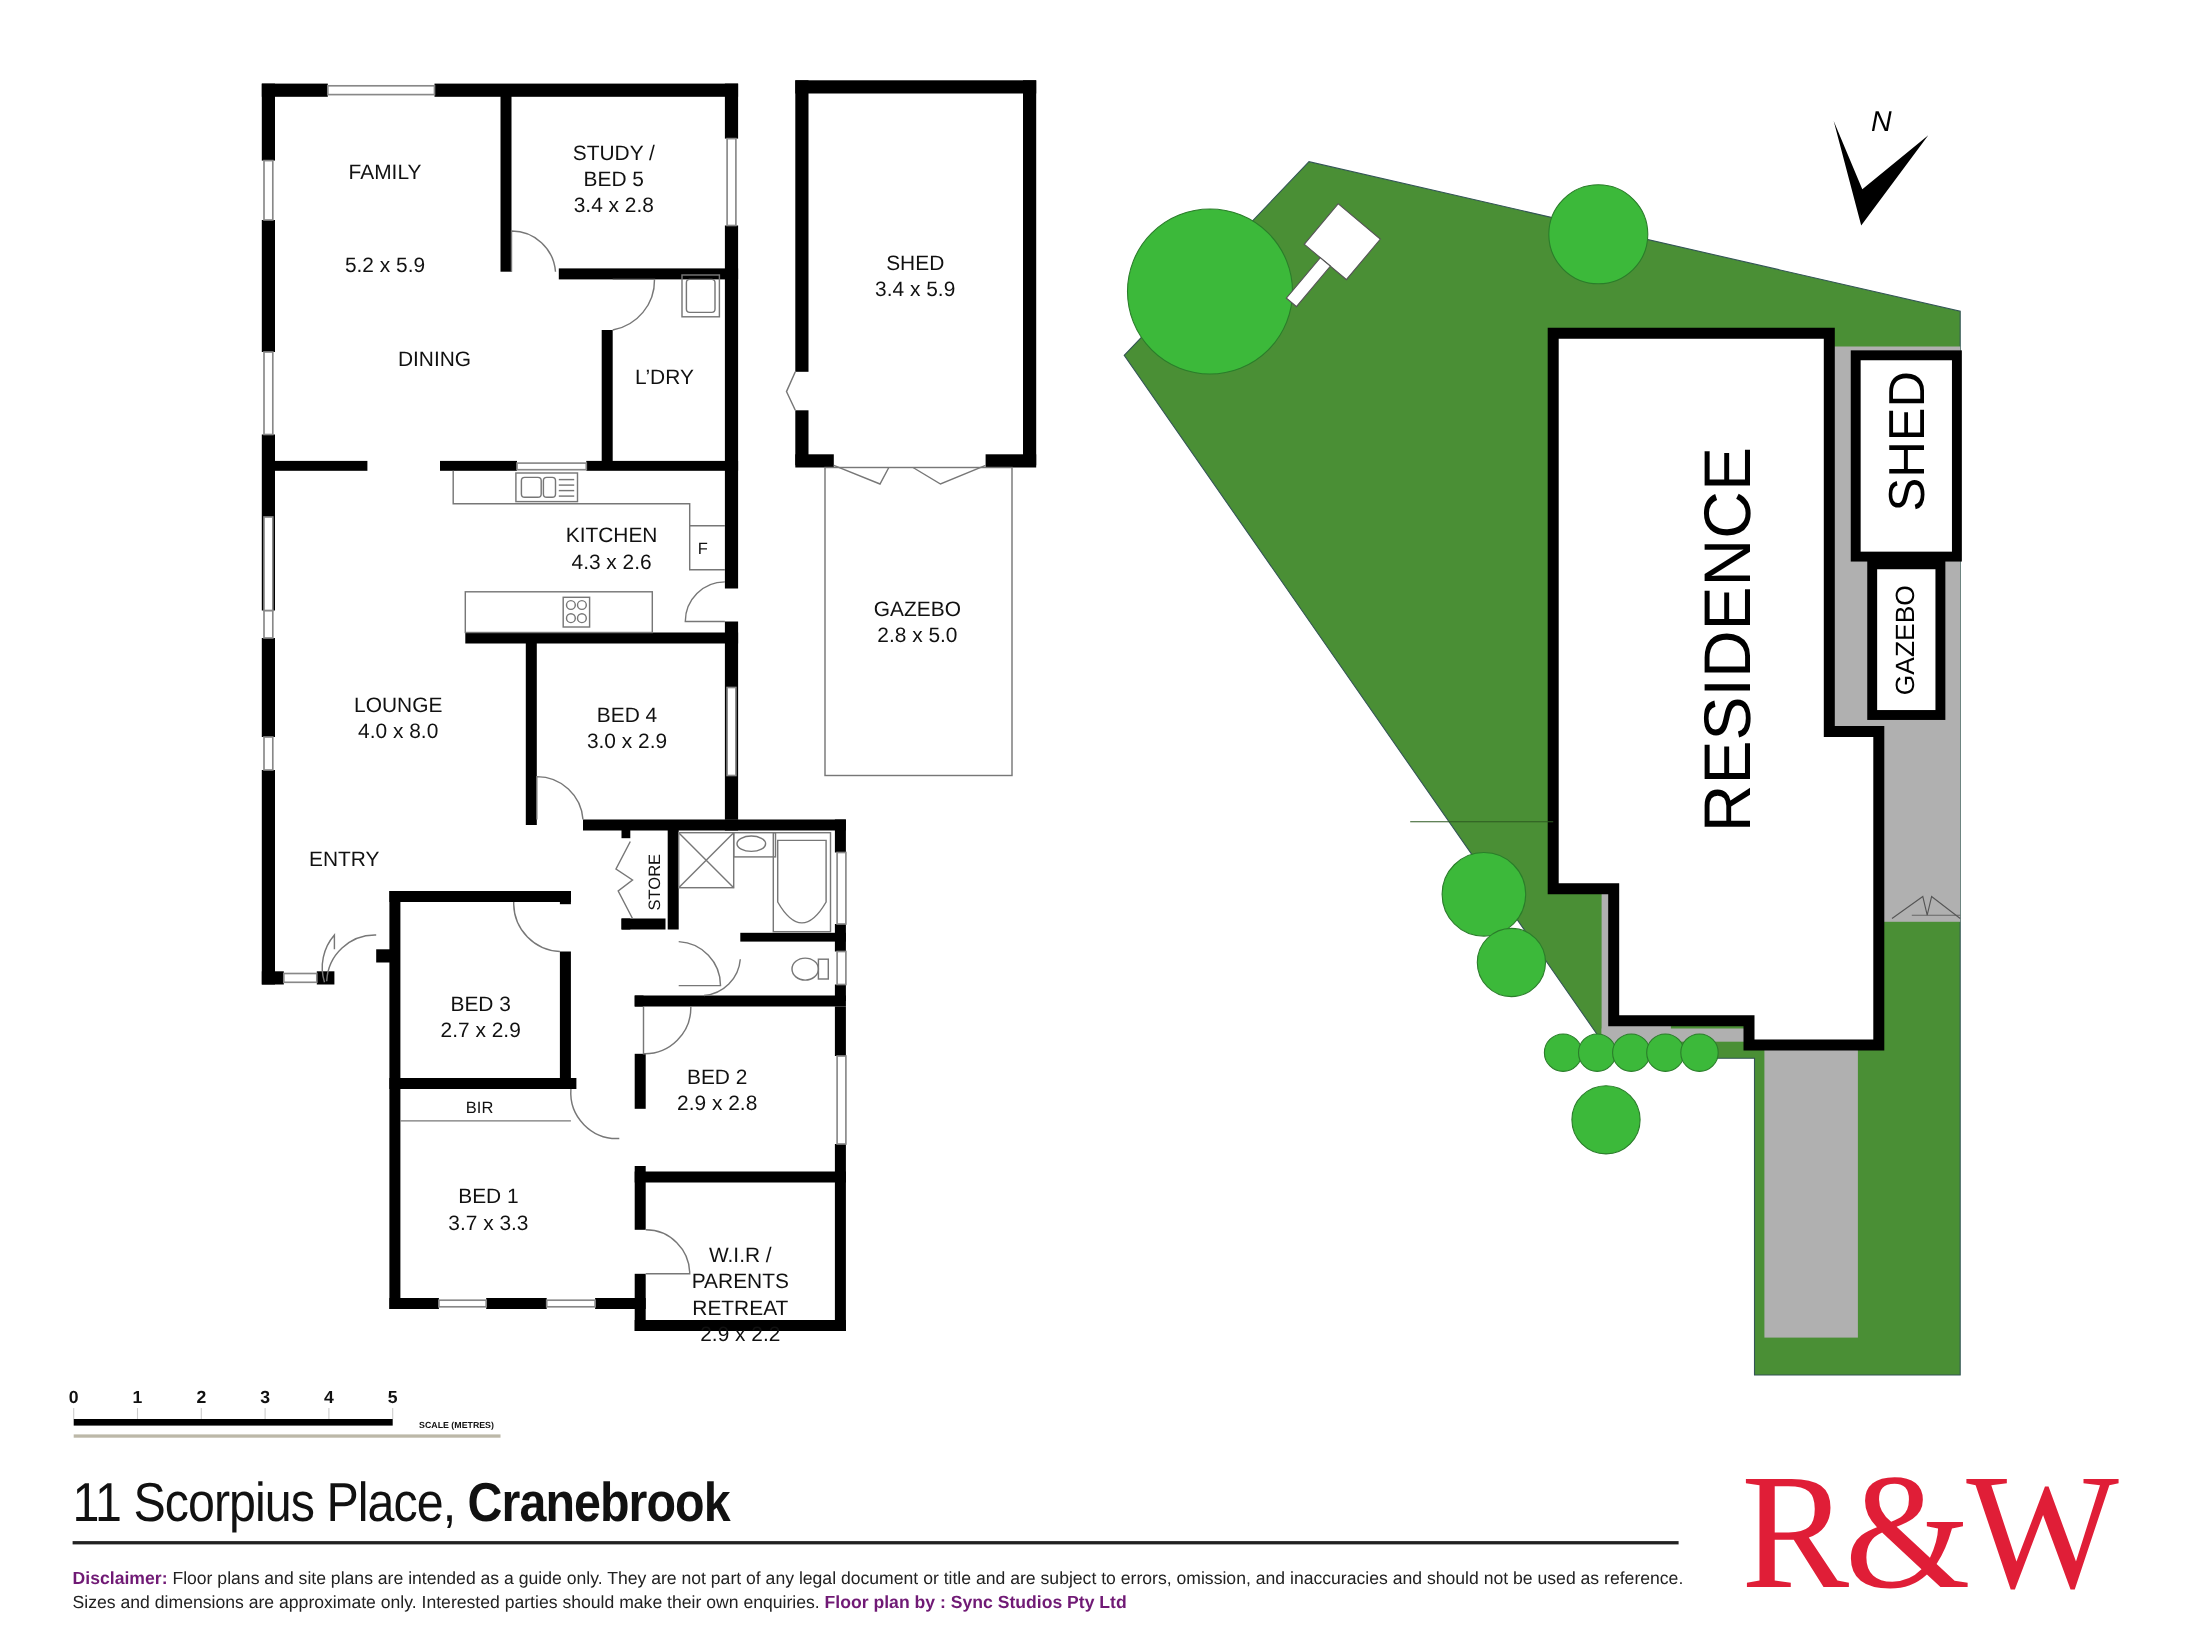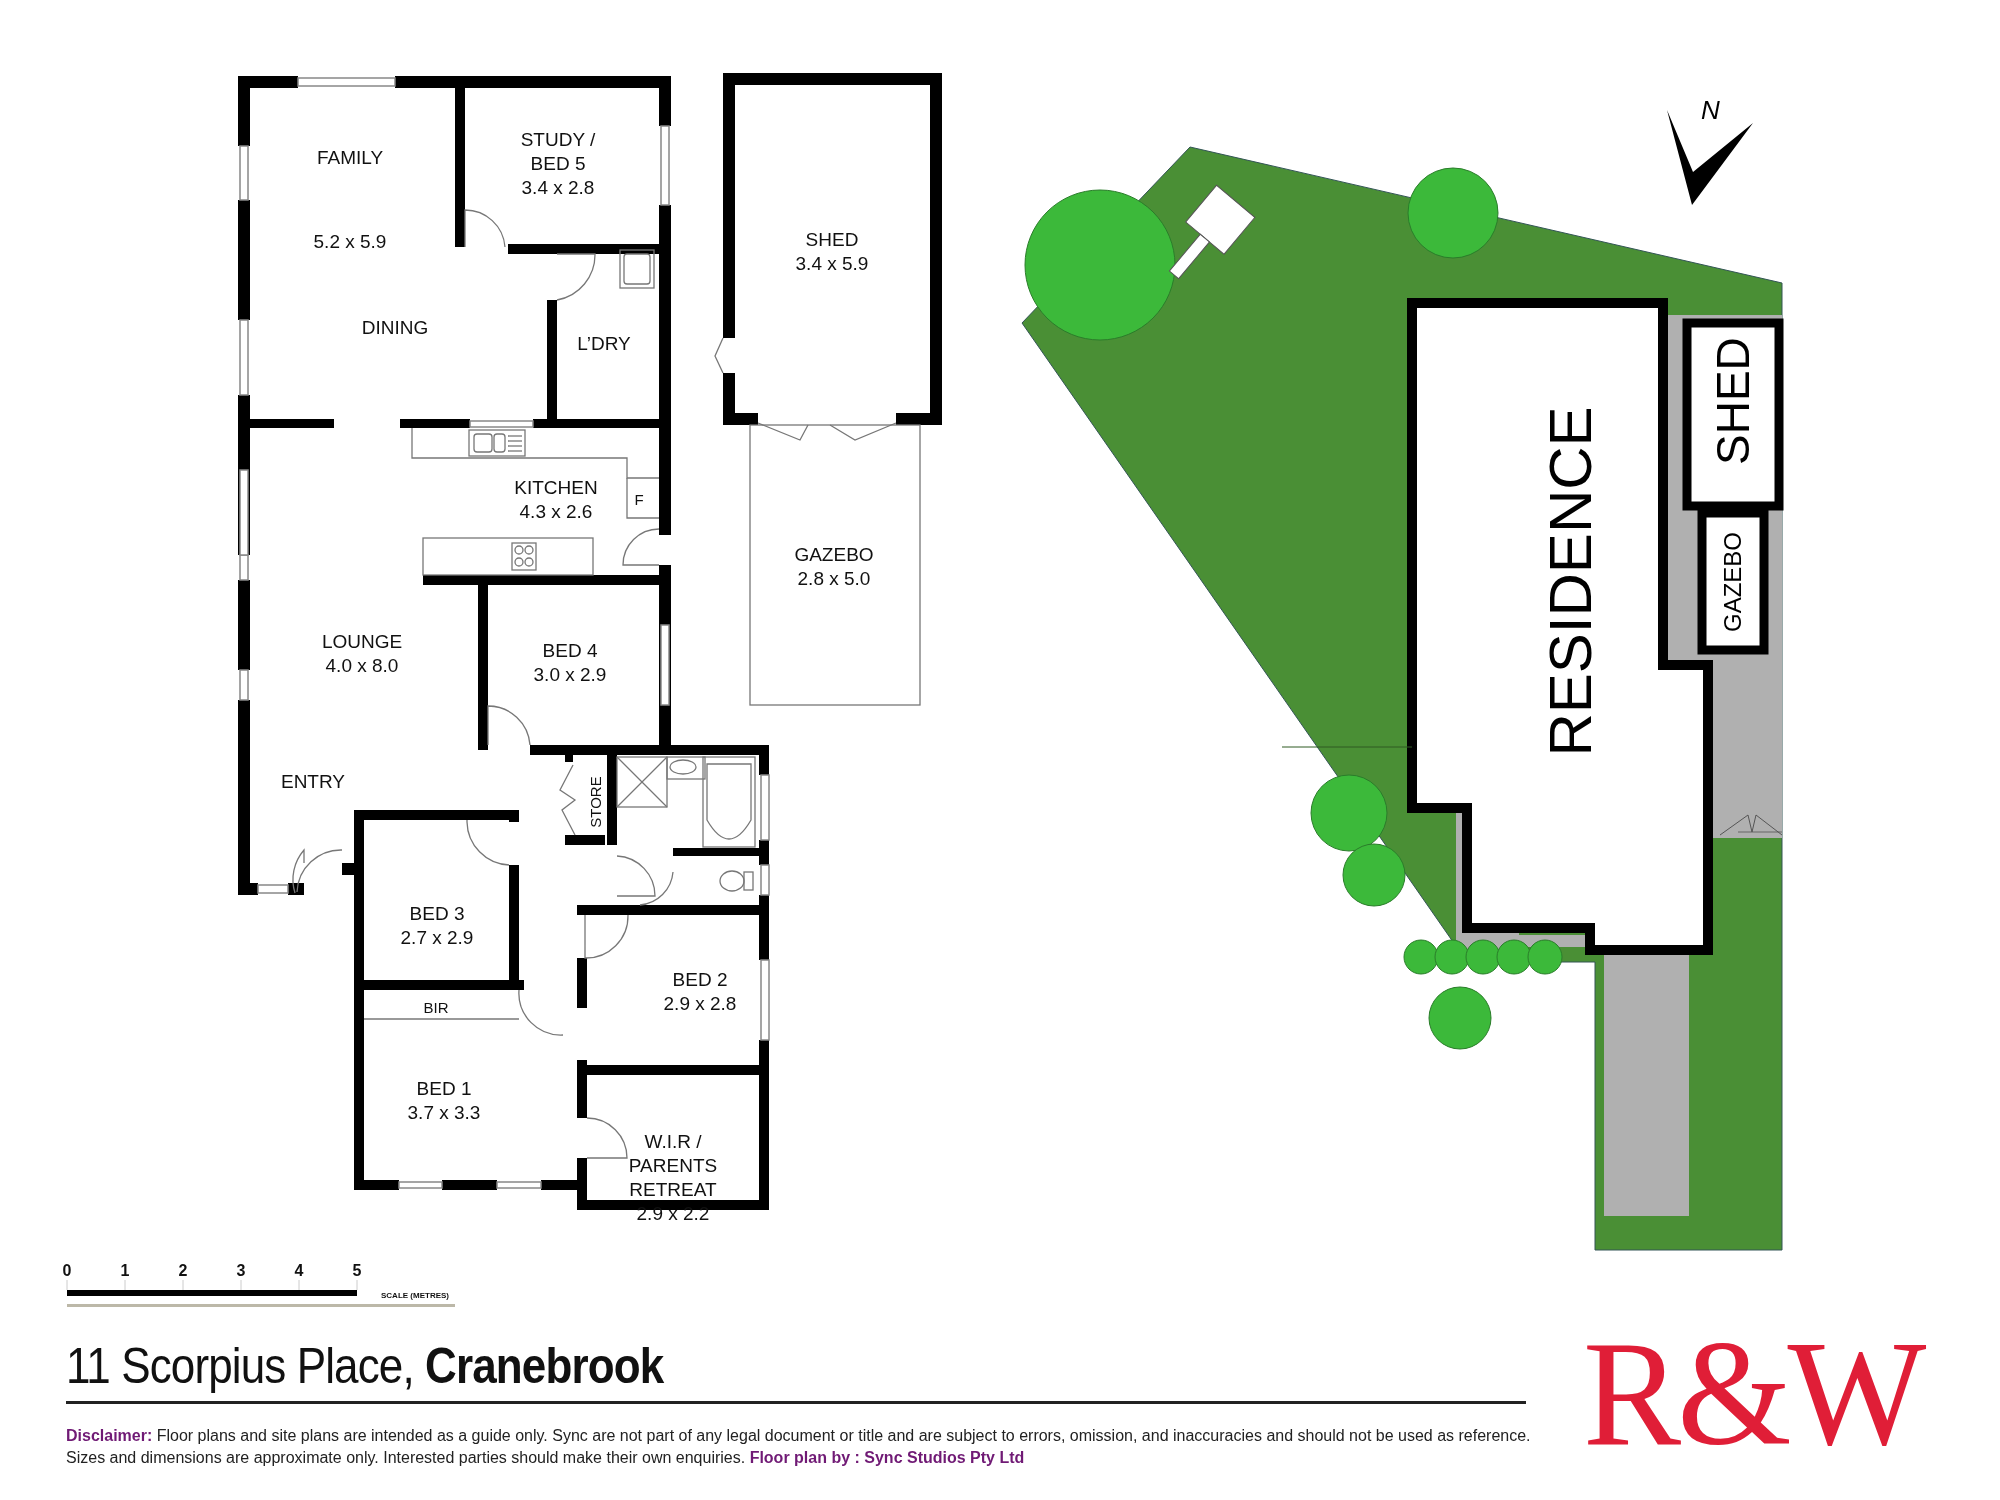--- a/index.html
+++ b/index.html
@@ -269,21 +269,21 @@
 <div class="room-label small-label" style="left:596px; top:790px; transform:translateX(-50%) rotate(-90deg);">
   <div>STORE</div>
 </div>
 <div class="room-label" style="left:437px; top:874px;margin-top:28px;">
   <div>BED 3</div>
   <div>2.7 x 2.9</div>
 </div>
 <div class="room-label small-label" style="left:436px; top:996px;">
   <div>BIR</div>
 </div>
-<div class="room-label" style="left:700px; top:968px;">
+<div class="room-label" style="left:652px; top:968px;">
   <div>BED 2</div>
   <div>2.9 x 2.8</div>
 </div>
 <div class="room-label" style="left:444px; top:1077px;">
   <div>BED 1</div>
   <div>3.7 x 3.3</div>
 </div>
 <div class="room-label" style="left:673px; top:1087px;margin-top:43px;">
   <div>W.I.R /</div>
   <div>PARENTS</div>
@@ -312,15 +312,15 @@
   <span class="scale-num" style="left:241px; top:1262px;">3</span>
   <span class="scale-num" style="left:299px; top:1262px;">4</span>
   <span class="scale-num" style="left:357px; top:1262px;">5</span>
   <span class="abs" style="left:381px; top:1291px; font-size:8px; font-weight:bold;">SCALE (METRES)</span>
 </div>
 
 <div class="title">
   <span>11 Scorpius Place, </span><b>Cranebrook</b>
 </div>
 <div class="disclaimer">
-  <b>Disclaimer:</b><span> Floor plans and site plans are intended as a guide only. Sync are not part of any legal document or title and are subject to errors, omission, and inaccuracies and should not be used as reference. Sizes and dimensions are approximate only. Interested parties should make their own enquiries. </span><b>Floor plan by : Sync Studios Pty Ltd</b>
+  <b>Disclaimer:</b><span> Floor plans and site plans are intended as a guide only. They are not part of any legal document or title and are subject to errors, omission, and inaccuracies and should not be used as reference. Sizes and dimensions are approximate only. Interested parties should make their own enquiries. </span><b>Floor plan by : Sync Studios Pty Ltd</b>
 </div>
 <div class="logo">R&amp;W</div>
 
 </body></html>

